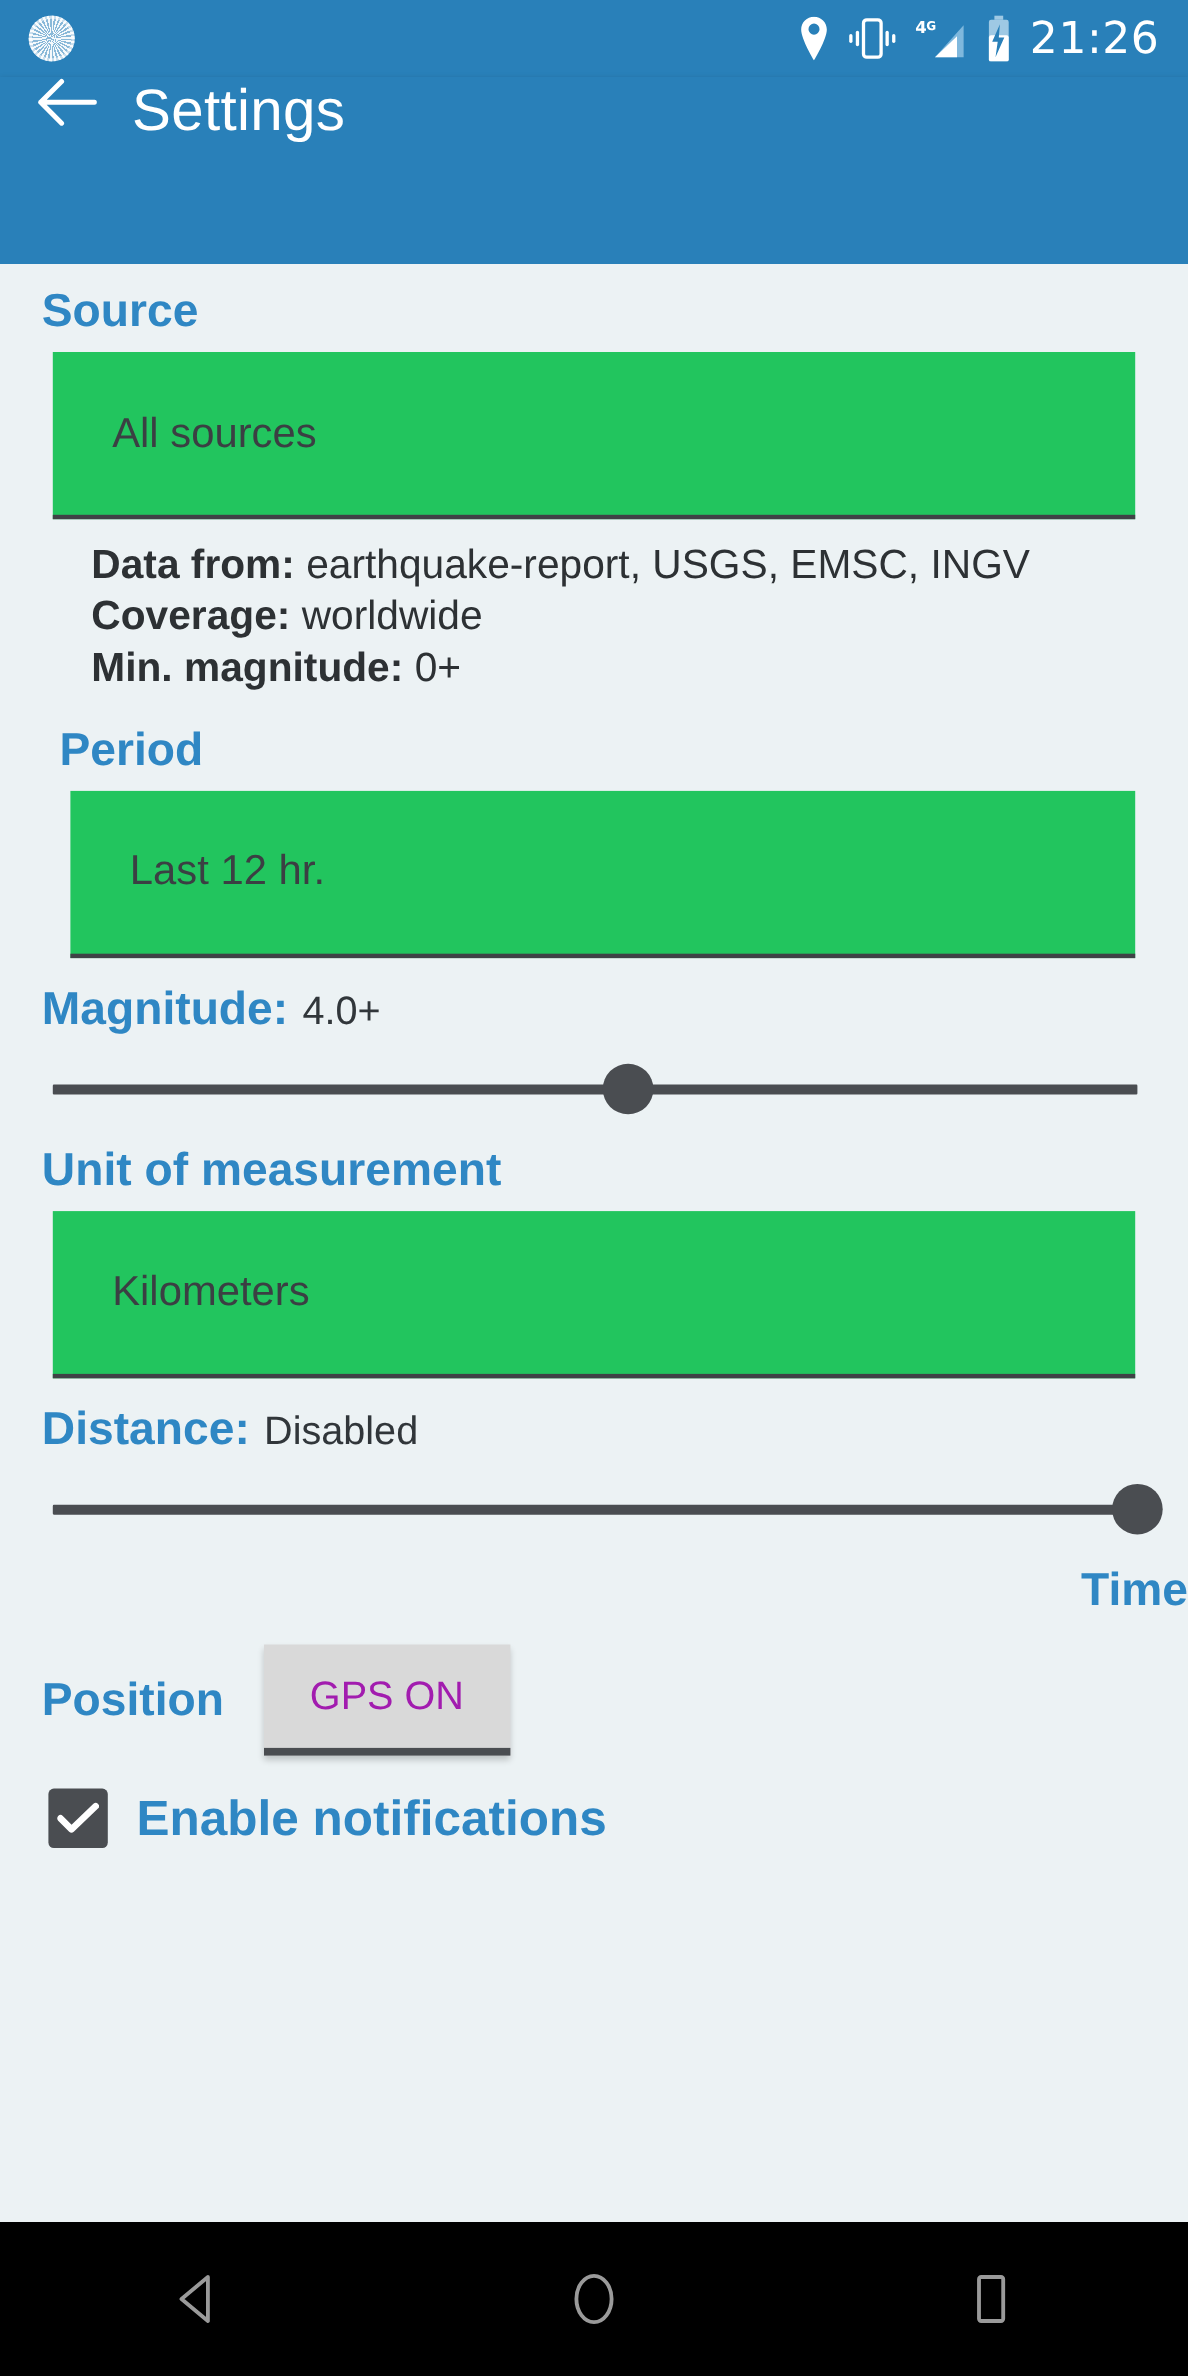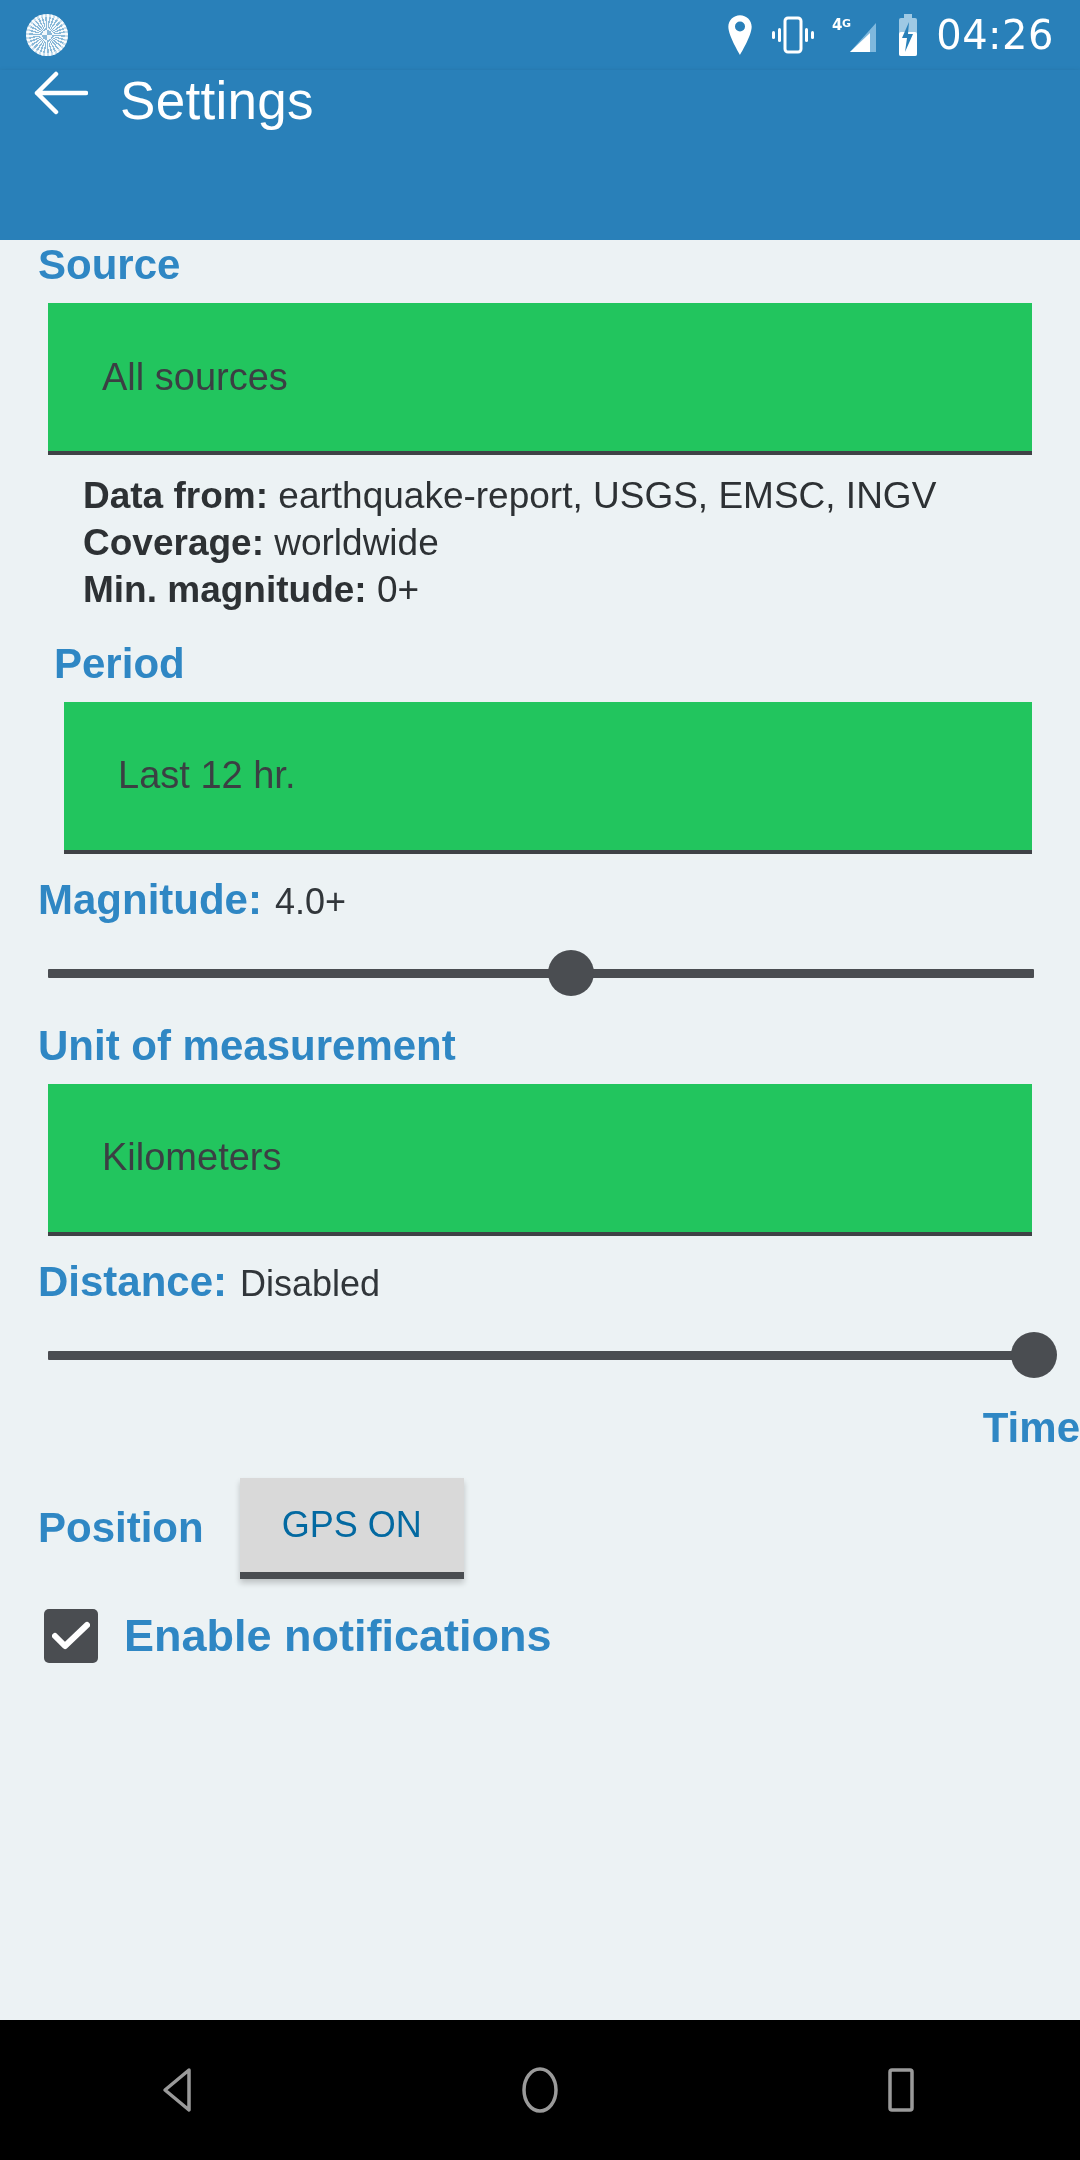--- a/index.html
+++ b/index.html
@@ -64,21 +64,21 @@
     background:#4a4d51; border-radius:1px;
   }
   .slider .thumb{
     position:absolute; top:0; width:46px; height:46px; border-radius:50%;
     background:#4a4d51; transform:translateX(-50%);
   }
 
   .row-position{ display:flex; align-items:center; padding:0 0 0 38px; gap:36px; }
   .gpsbtn{
     background:#d9d9d9; border:none; border-bottom:7px solid #4a4d51;
-    padding:26px 42px; font-size:36px; color:#0369a1;
+    padding:26px 42px; font-size:36px; color:#a21caf;
     font-family:"Liberation Sans", sans-serif;
     box-shadow:0 4px 6px rgba(0,0,0,.20);
   }
 
   .row-check{ display:flex; align-items:center; padding:0 0 0 44px; gap:26px; }
   .checkbox{
     width:54px; height:54px; background:#4a4d51; border-radius:5px;
     display:flex; align-items:center; justify-content:center; flex:0 0 auto;
   }
   .check-label{ color:#2f87c4; font-size:45px; font-weight:700; }
@@ -119,36 +119,36 @@
         <path d="M44 8 L44 37 L18 37 Z" fill="#7fb8dd"></path>
         <path d="M38 18 L38 37 L18 37 Z" fill="#fff"></path>
       </svg>
 
       <svg class="ic" width="24" height="42" viewBox="0 0 24 42">
         <rect x="8" y="0" width="8" height="4" fill="#9ec9e4"></rect>
         <rect x="3" y="4" width="18" height="38" rx="2" fill="#9ec9e4"></rect>
         <rect x="3" y="18" width="18" height="24" rx="2" fill="#fff"></rect>
         <path d="M13 8 L6 24 L11 24 L9 38 L17 20 L12 20 Z" fill="#2980b9"></path>
       </svg>
-      <span class="sb-time">04:26</span>
+      <span class="sb-time">21:26</span>
     </div>
   </div>
 
   <div class="appbar">
     <div class="backbtn">
       <svg width="56" height="46" viewBox="0 0 56 46">
         <path d="M24 4 L5 23 L24 42 M5 23 L54 23" fill="none" stroke="#fff" stroke-width="4.5" stroke-linecap="round" stroke-linejoin="round"></path>
       </svg>
     </div>
     <div class="appbar-title">Settings</div>
   </div>
 
   <div class="content">
 
-    <div style="padding-top:1px;">
+    <div style="padding-top:18px;">
       <div class="sec-label">Source</div>
       <div class="spinner">
         <span class="spinner-text">All sources</span>
       </div>
       <div class="infoblock">
         <div class="infoline">
           <b>Data from:</b>
           <span>earthquake-report, USGS, EMSC, INGV</span>
         </div>
         <div class="infoline">

